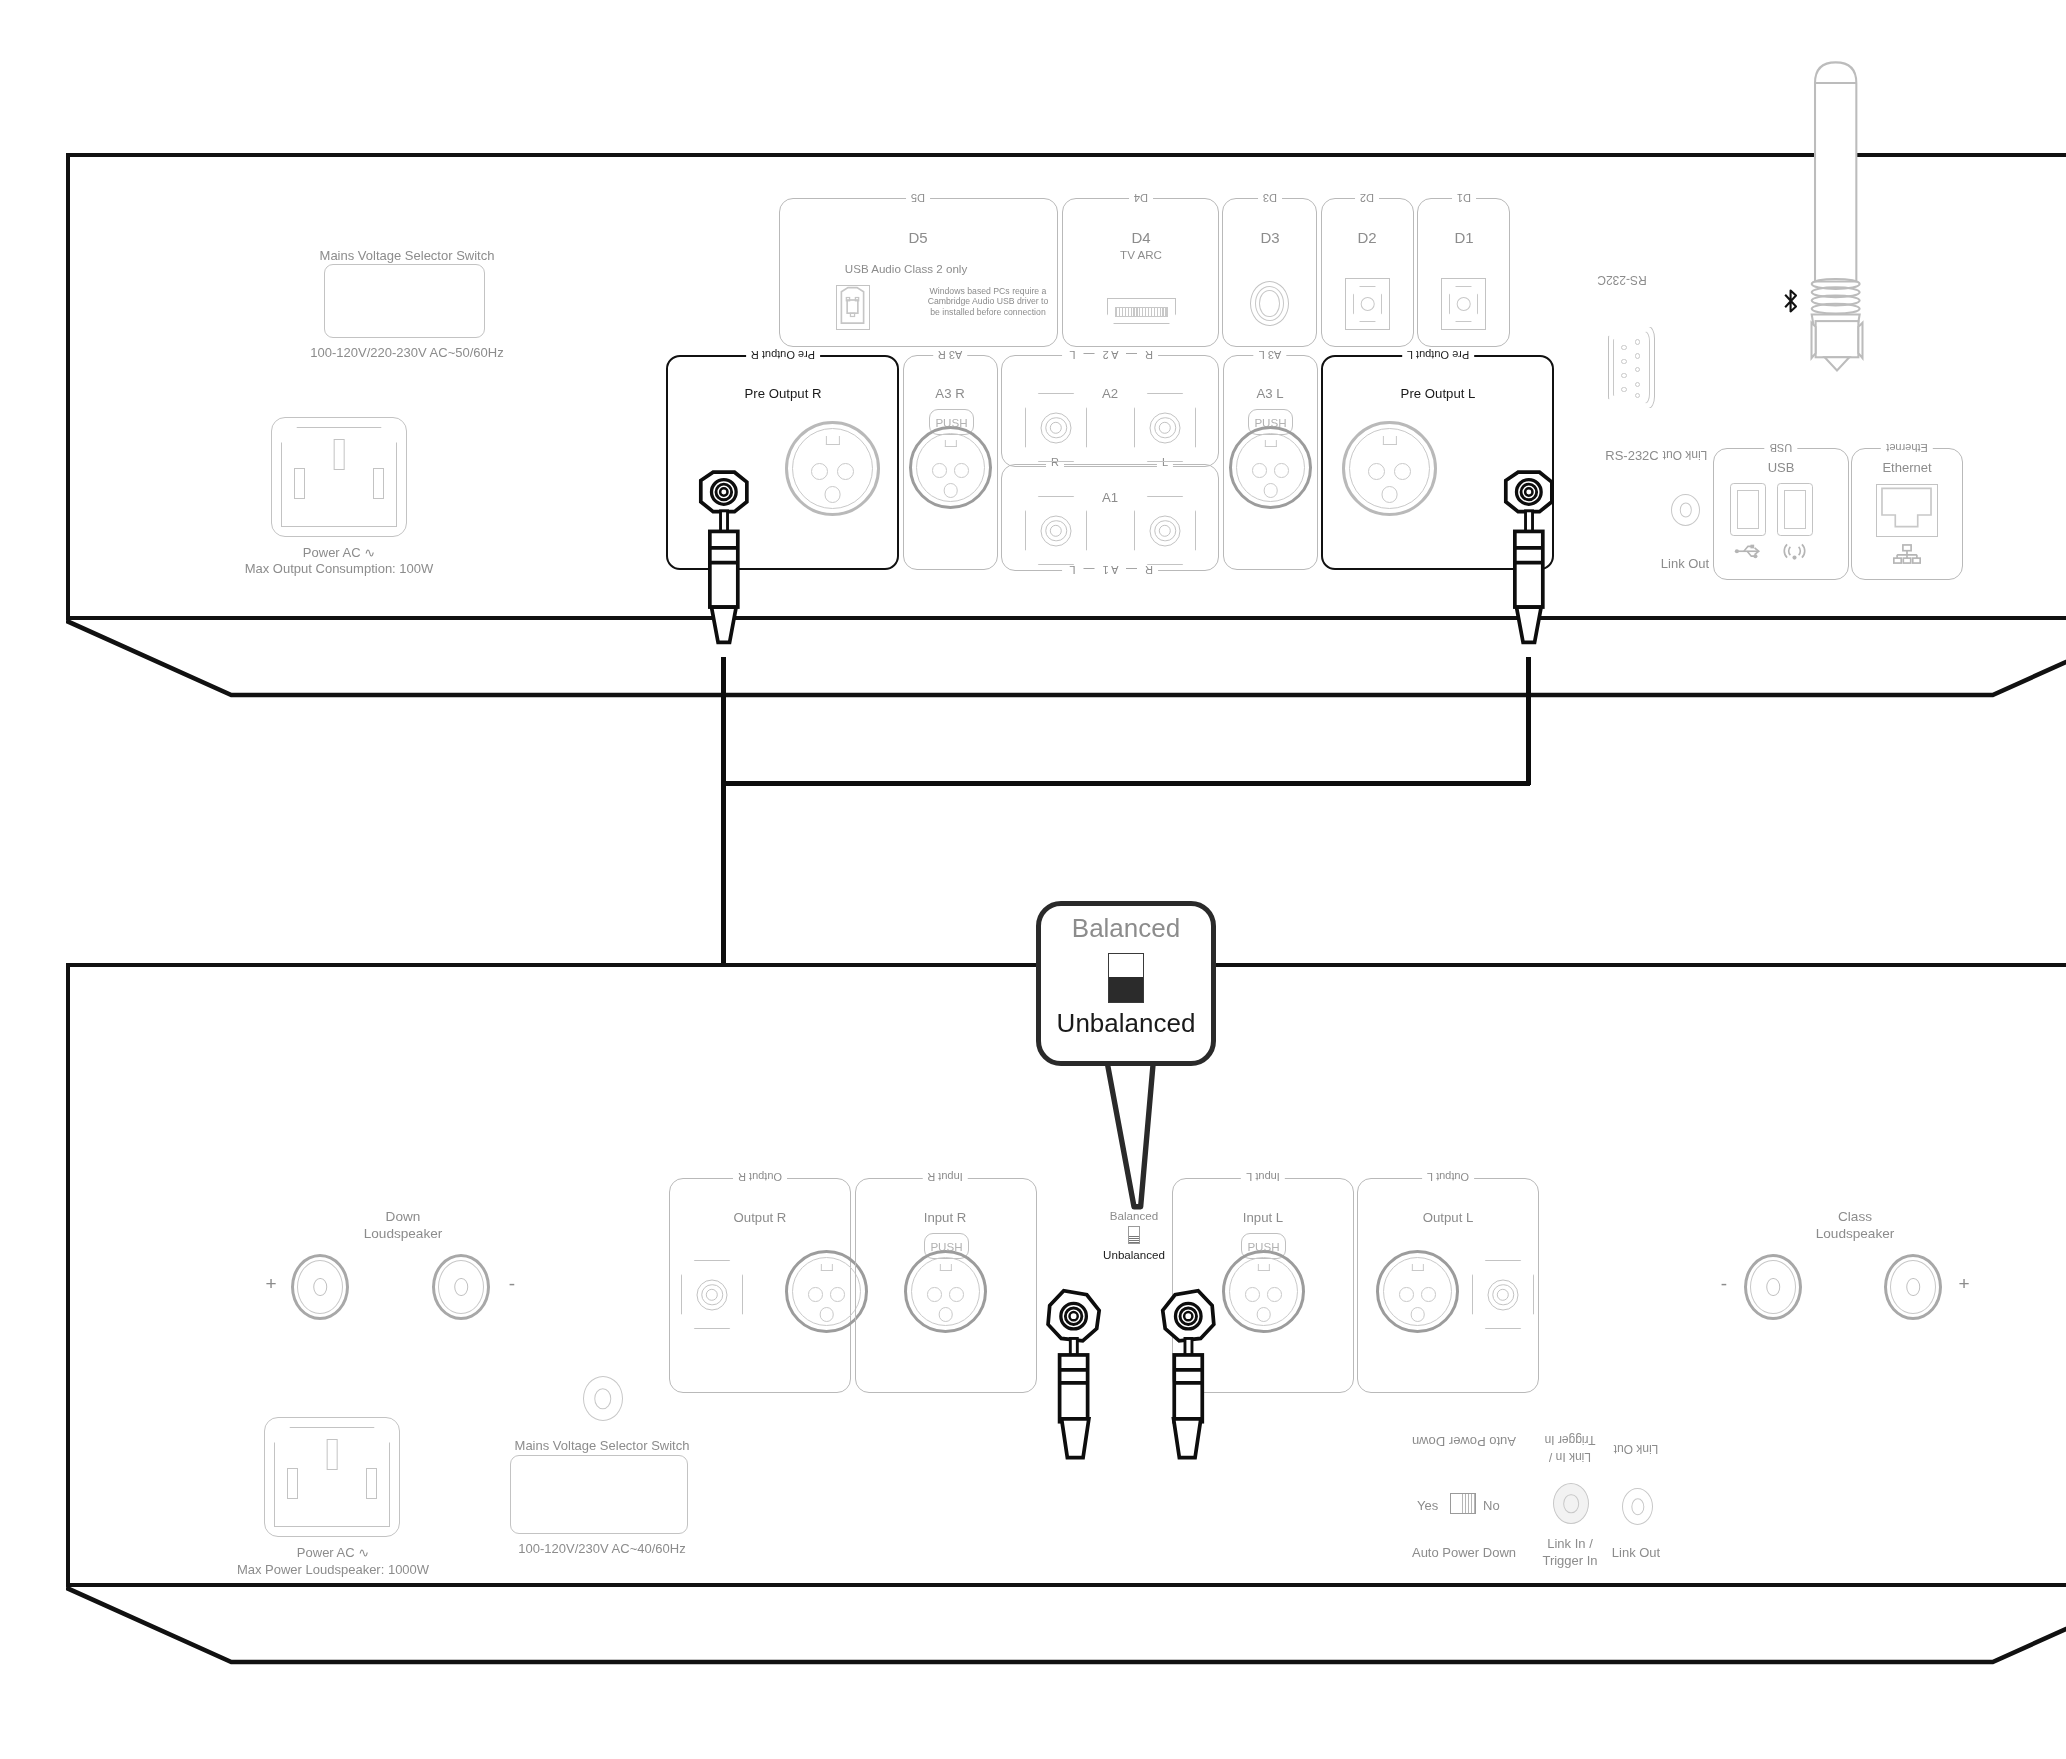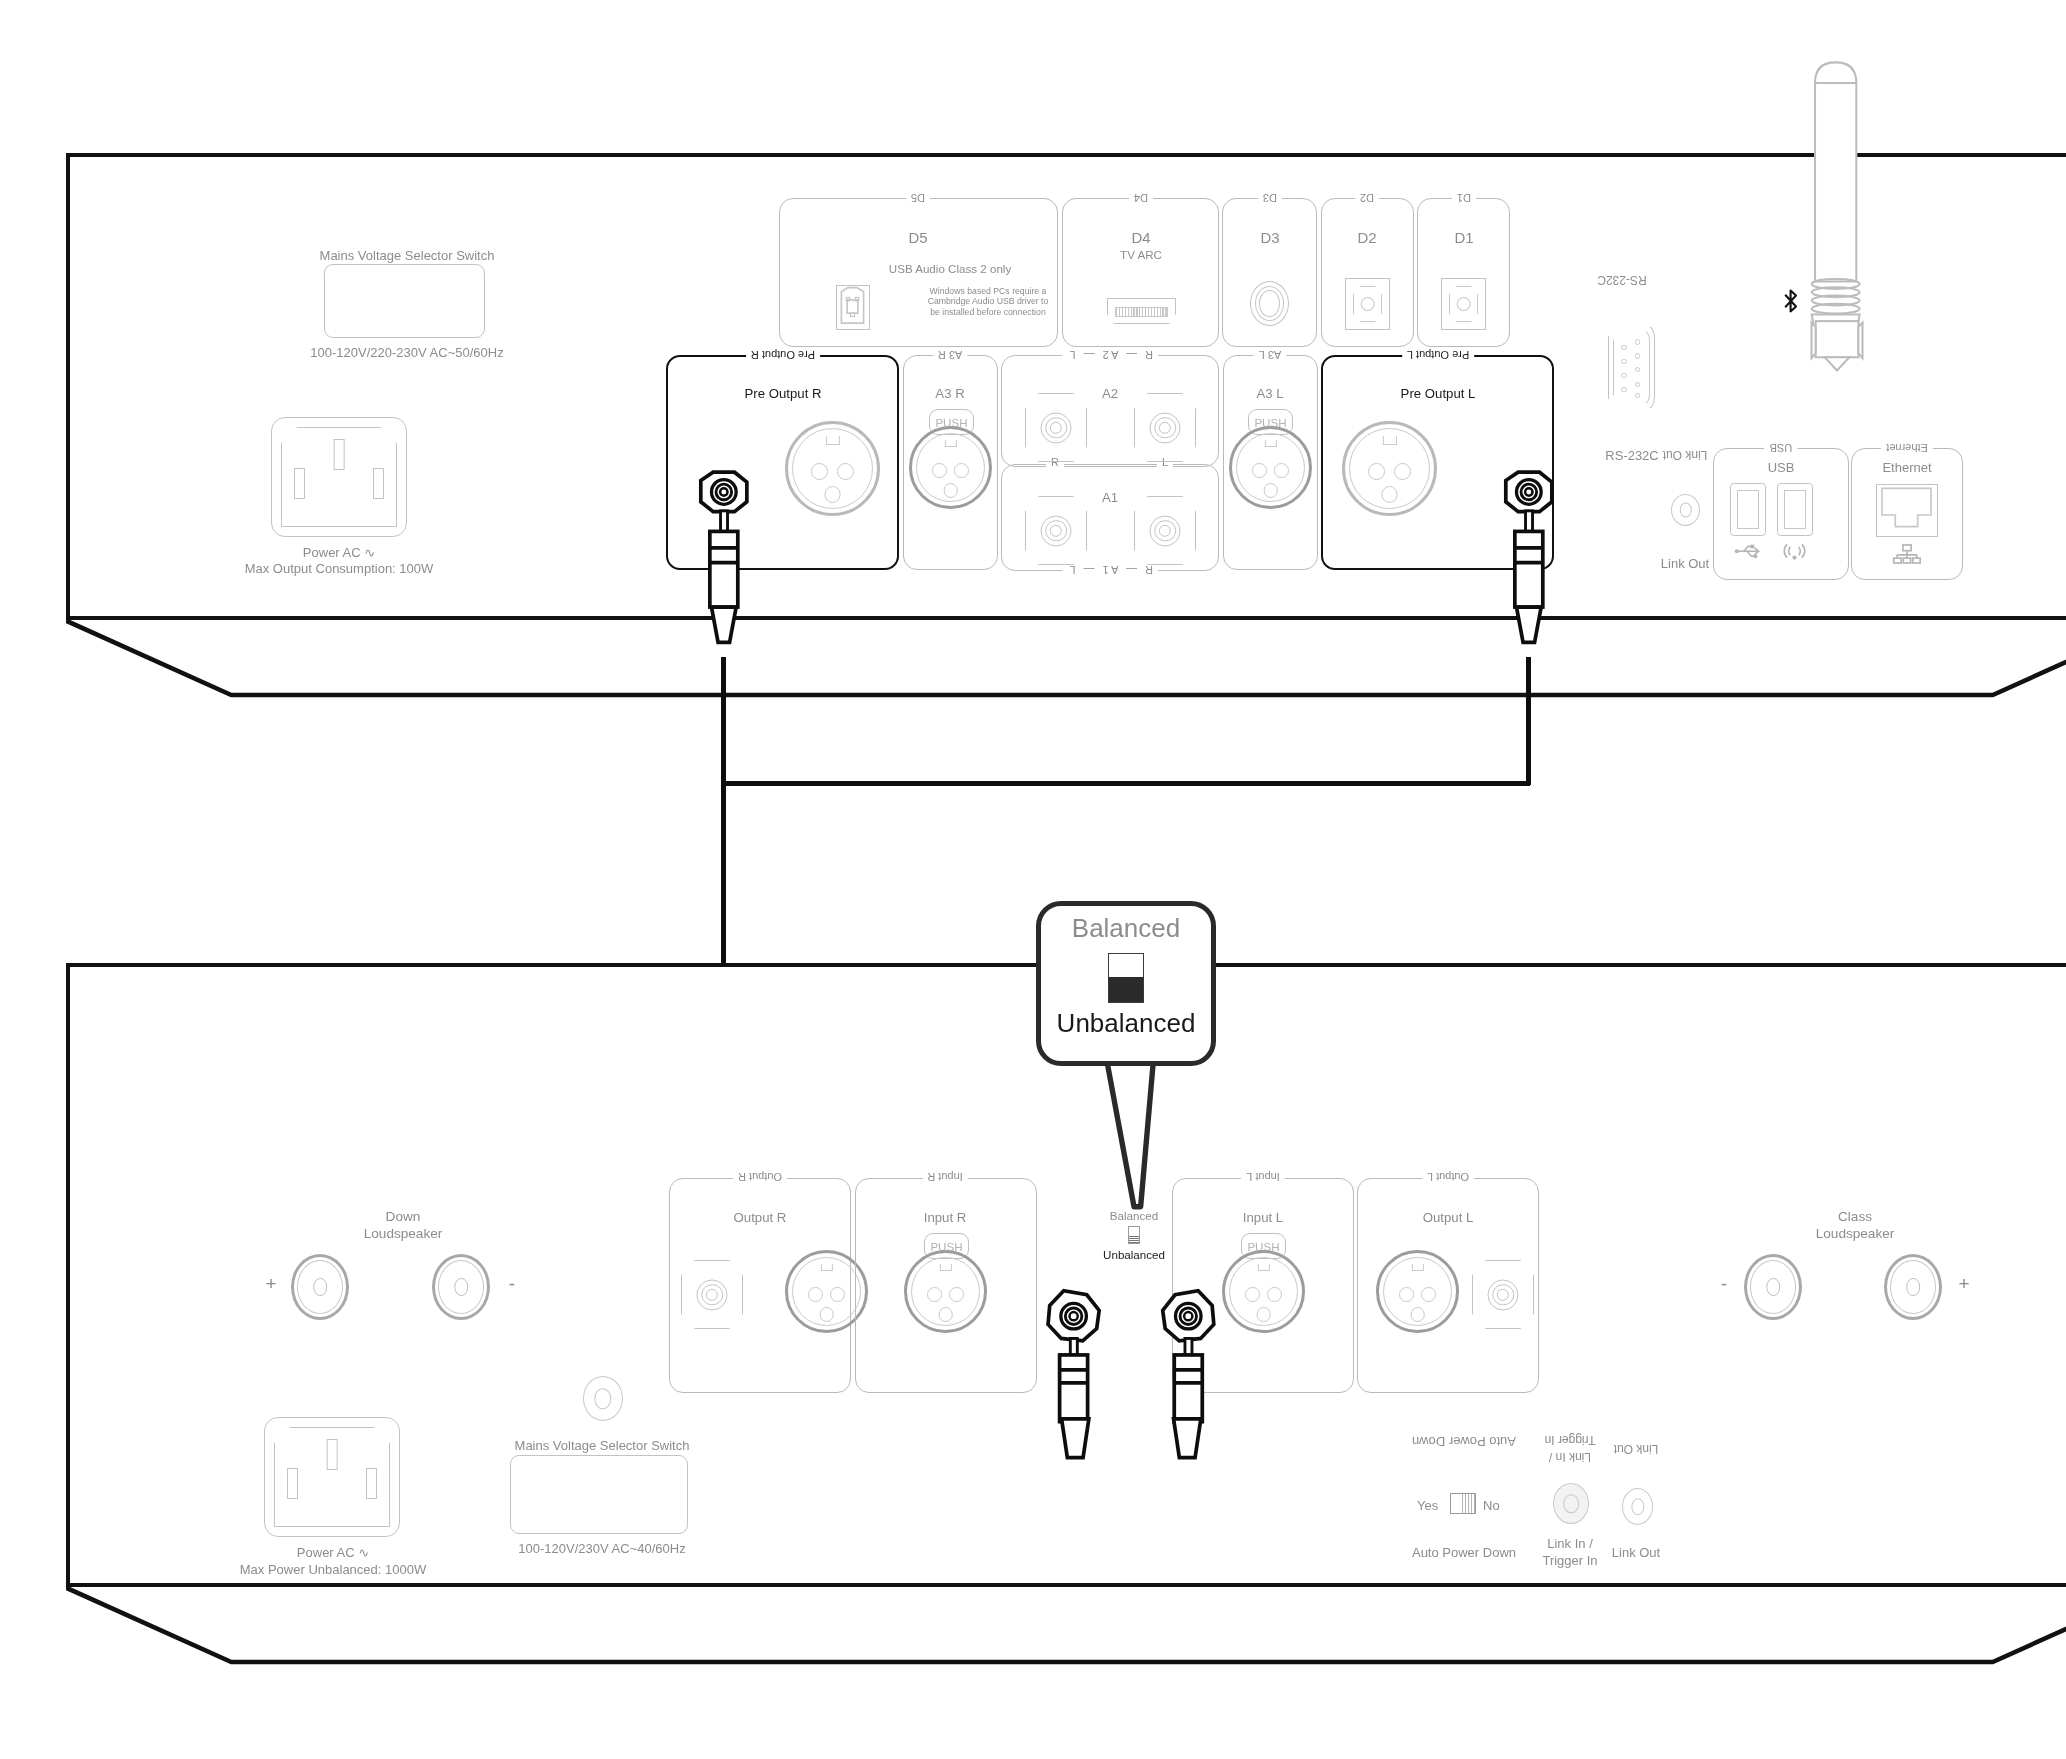--- a/index.html
+++ b/index.html
@@ -127,21 +127,21 @@
       <div class="slot" style="left:12.4px;top:40px;width:10.7px;height:31px;"></div>
       <div class="slot" style="right:12.4px;top:40px;width:10.7px;height:31px;"></div>
     </div>
   </div>
   <div class="lbl ctr" style="left:339px;top:545px;font-size:13px;">Power AC ∿</div>
   <div class="lbl ctr" style="left:339px;top:561px;font-size:13px;">Max Output Consumption: 100W</div>
 
   <div class="group" style="left:779px;top:198px;width:279px;height:149px;"></div>
   <div class="lbl ctrflip grouplabel" style="left:918px;top:191px;font-size:11px;">D5</div>
   <div class="lbl ctr" style="left:918px;top:229px;font-size:15px;">D5</div>
-  <div class="lbl ctr" style="left:950px;top:262px;font-size:11.6px;text-align:center;">USB Audio Class 2 only</div>
+  <div class="lbl ctr" style="left:906px;top:262px;font-size:11.6px;text-align:center;">USB Audio Class 2 only</div>
   <div class="lbl ctr" style="left:988px;top:286px;font-size:8.7px;width:124px;white-space:normal;">Windows based PCs require a Cambridge Audio USB driver to be installed before connection</div>
 
   <div class="usbB" style="left:836px;top:285px;width:34px;height:45px;">
     <svg width="31" height="42" viewBox="0 0 74 102" style="position:absolute;left:0;top:0;">
       <path d="M10 14 L26 4 L48 4 L64 14 L64 90 L10 90 Z" fill="none" stroke="#c6c6c6" stroke-width="4"></path>
       <rect x="24" y="34" width="26" height="32" fill="none" stroke="#c6c6c6" stroke-width="4"></rect>
       <rect x="22" y="28" width="8" height="8" fill="none" stroke="#c6c6c6" stroke-width="3"></rect>
       <rect x="44" y="28" width="8" height="8" fill="none" stroke="#c6c6c6" stroke-width="3"></rect>
       <rect x="32" y="66" width="10" height="8" fill="none" stroke="#c6c6c6" stroke-width="3"></rect>
     </svg>
@@ -444,21 +444,21 @@
   <div class="lbl ctr" style="left:1964px;top:1273px;font-size:19px;">+</div>
 
   <div class="iec" style="left:264px;top:1417px;width:136px;height:120px;">
     <div class="inner">
       <div class="slot" style="left:50%;transform:translateX(-50%);top:10.7px;width:10.7px;height:31px;"></div>
       <div class="slot" style="left:12.4px;top:40px;width:10.7px;height:31px;"></div>
       <div class="slot" style="right:12.4px;top:40px;width:10.7px;height:31px;"></div>
     </div>
   </div>
   <div class="lbl ctr" style="left:333px;top:1545px;font-size:13px;">Power AC ∿</div>
-  <div class="lbl ctr" style="left:333px;top:1562px;font-size:13px;">Max Power Unbalanced: 1000W</div>
+  <div class="lbl ctr" style="left:333px;top:1562px;font-size:13px;">Max Power Loudspeaker: 1000W</div>
 
   <div class="jack hollow" style="left:583px;top:1376px;width:40px;height:45px;">
     <div class="h"></div>
   </div>
   <div class="lbl ctr" style="left:602px;top:1438px;font-size:13px;">Mains Voltage Selector Switch</div>
   <div class="mvsel" style="left:510px;top:1455px;width:178px;height:79px;"></div>
   <div class="lbl ctr" style="left:602px;top:1541px;font-size:13px;">100-120V/230V AC~40/60Hz</div>
 
   <div class="group" style="left:669px;top:1178px;width:182px;height:215px;"></div>
   <div class="lbl ctrflip grouplabel" style="left:760px;top:1170px;font-size:11px;">Output R</div>

